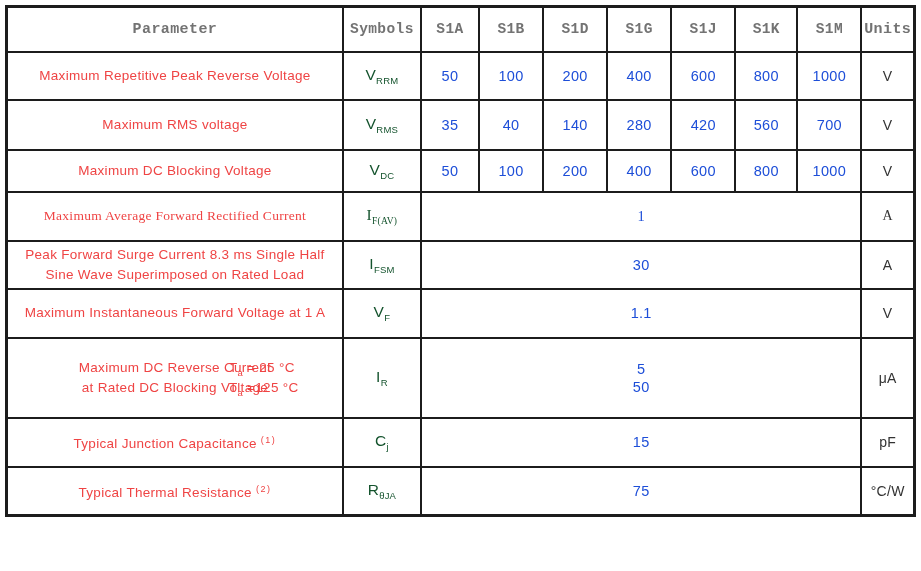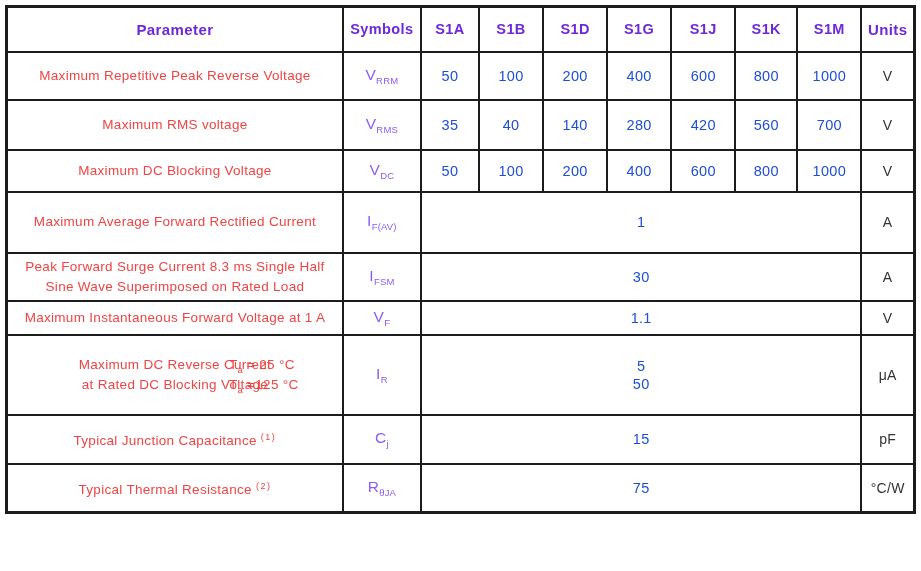--- a/index.html
+++ b/index.html
@@ -24,23 +24,24 @@
   }
   table.spec th, table.spec td {
     border: 2px solid #1c1c1c;
     vertical-align: middle;
     text-align: center;
     padding: 0;
     overflow: hidden;
   }
   th {
     font-weight: bold;
-    color: #6d28d9;
+    color: #737373;
     font-size: 14.5px;
     letter-spacing: 0.4px;
+    font-family: Liberation Mono, monospace;
   }
   th.param-h { font-size: 15px; }
   th.units-h { font-size: 15px; }
   td.param-cell {
     text-align: left;
     padding-left: 16px;
     padding-right: 4px;
     font-size: 13.5px;
     color: #ef4444;
   }
@@ -50,21 +51,21 @@
     white-space: nowrap;
   }
   .param-right {
     position: absolute;
     left: 221px;
     top: 0;
     white-space: nowrap;
   }
   td.symbol-cell {
     font-size: 15.5px;
-    color: #8b5cf6;
+    color: #14532d;
   }
   td.value-cell {
     font-size: 14.5px;
     color: #1d4ed8;
   }
   .value-line { line-height: 18px; }
   td.unit-cell { font-size: 14px; color: #333333; }
   .seg-sub {
     font-size: 9.5px;
     vertical-align: -3.5px;
@@ -143,42 +144,42 @@
           <td class="symbol-cell"><span>V</span><span class="seg-sub">DC</span></td>
           <td class="value-cell">50</td>
           <td class="value-cell">100</td>
           <td class="value-cell">200</td>
           <td class="value-cell">400</td>
           <td class="value-cell">600</td>
           <td class="value-cell">800</td>
           <td class="value-cell">1000</td>
           <td class="unit-cell">V</td>
         </tr>
-        <tr style="height: 61px;">
+        <tr style="height: 49px; font-family: Liberation Serif, serif;">
           <td class="param-cell">
             <div class="param-line"><span>Maximum Average Forward Rectified Current</span></div>
           </td>
           <td class="symbol-cell"><span>I</span><span class="seg-sub">F(AV)</span></td>
           <td class="value-cell" colspan="7">
             <div class="value-line">1</div>
           </td>
           <td class="unit-cell">A</td>
         </tr>
         <tr style="height: 48px;">
           <td class="param-cell">
             <div class="param-line"><span>Peak Forward Surge Current 8.3 ms Single Half</span></div>
             <div class="param-line"><span>Sine Wave Superimposed on Rated Load</span></div>
           </td>
           <td class="symbol-cell"><span>I</span><span class="seg-sub">FSM</span></td>
           <td class="value-cell" colspan="7">
             <div class="value-line">30</div>
           </td>
           <td class="unit-cell">A</td>
         </tr>
-        <tr style="height: 34px;">
+        <tr style="height: 49px;">
           <td class="param-cell">
             <div class="param-line"><span>Maximum Instantaneous Forward Voltage at 1 A</span></div>
           </td>
           <td class="symbol-cell"><span>V</span><span class="seg-sub">F</span></td>
           <td class="value-cell" colspan="7">
             <div class="value-line">1.1</div>
           </td>
           <td class="unit-cell">V</td>
         </tr>
         <tr style="height: 80px;">

